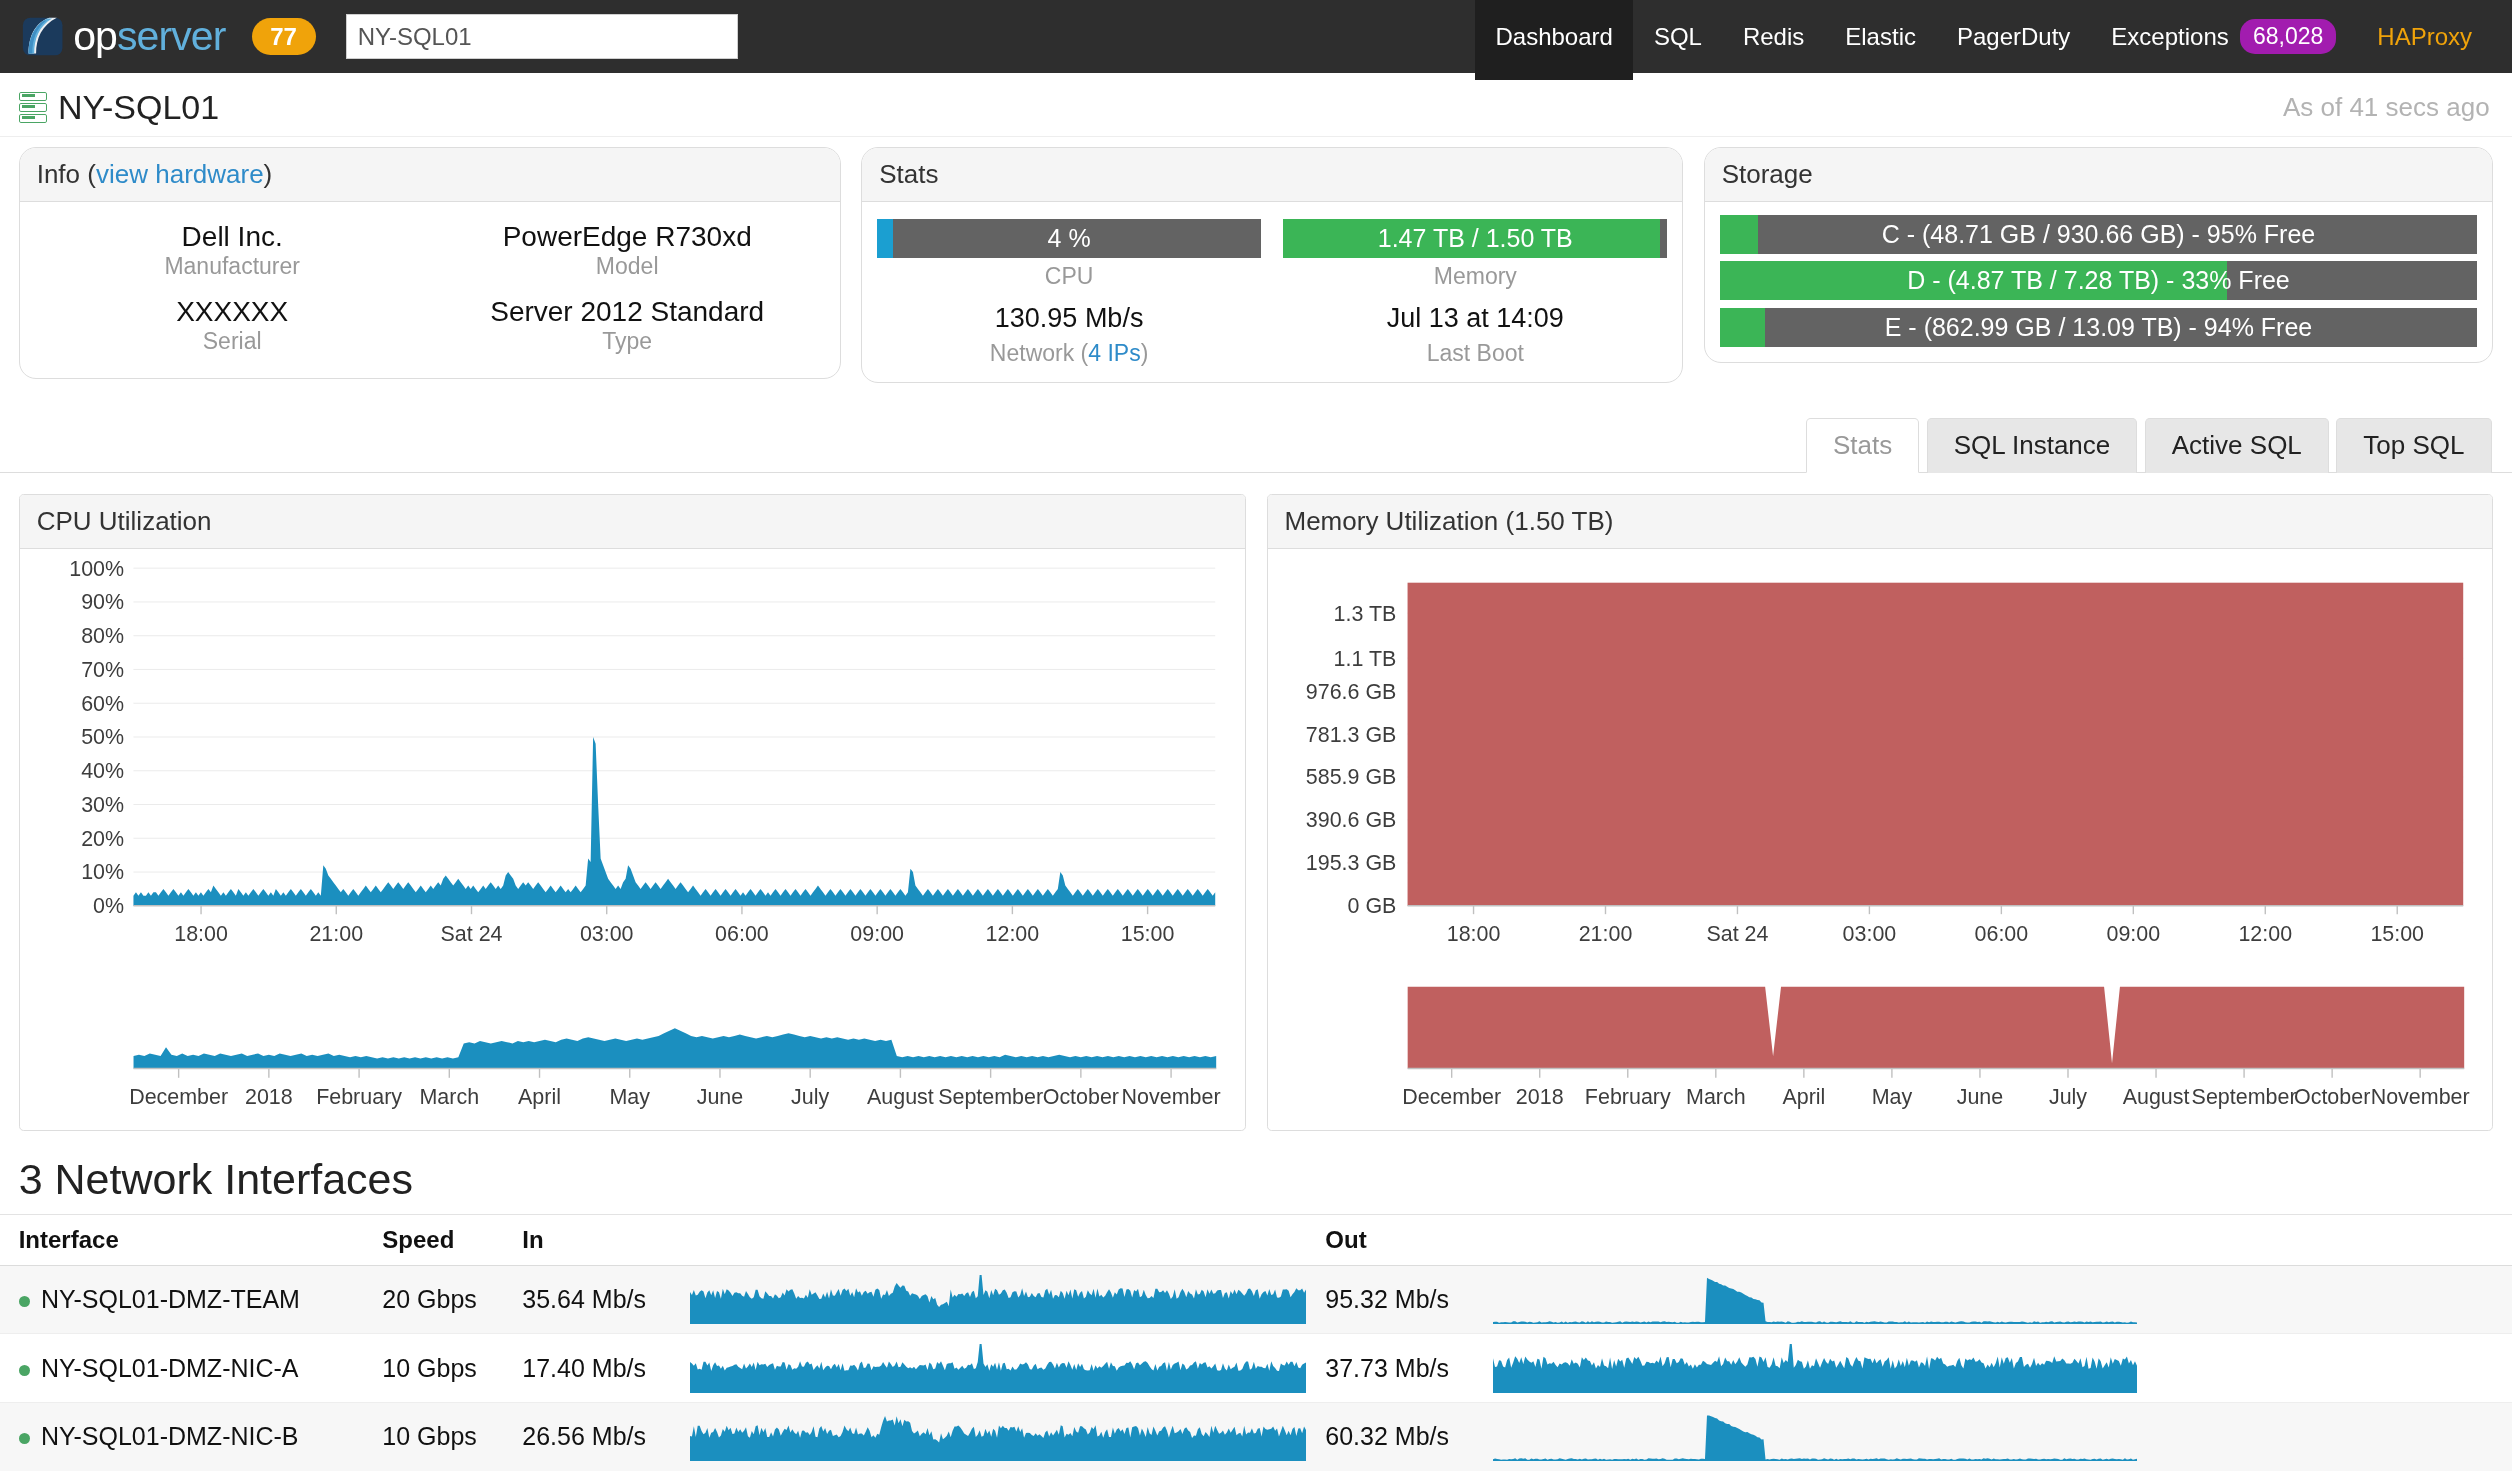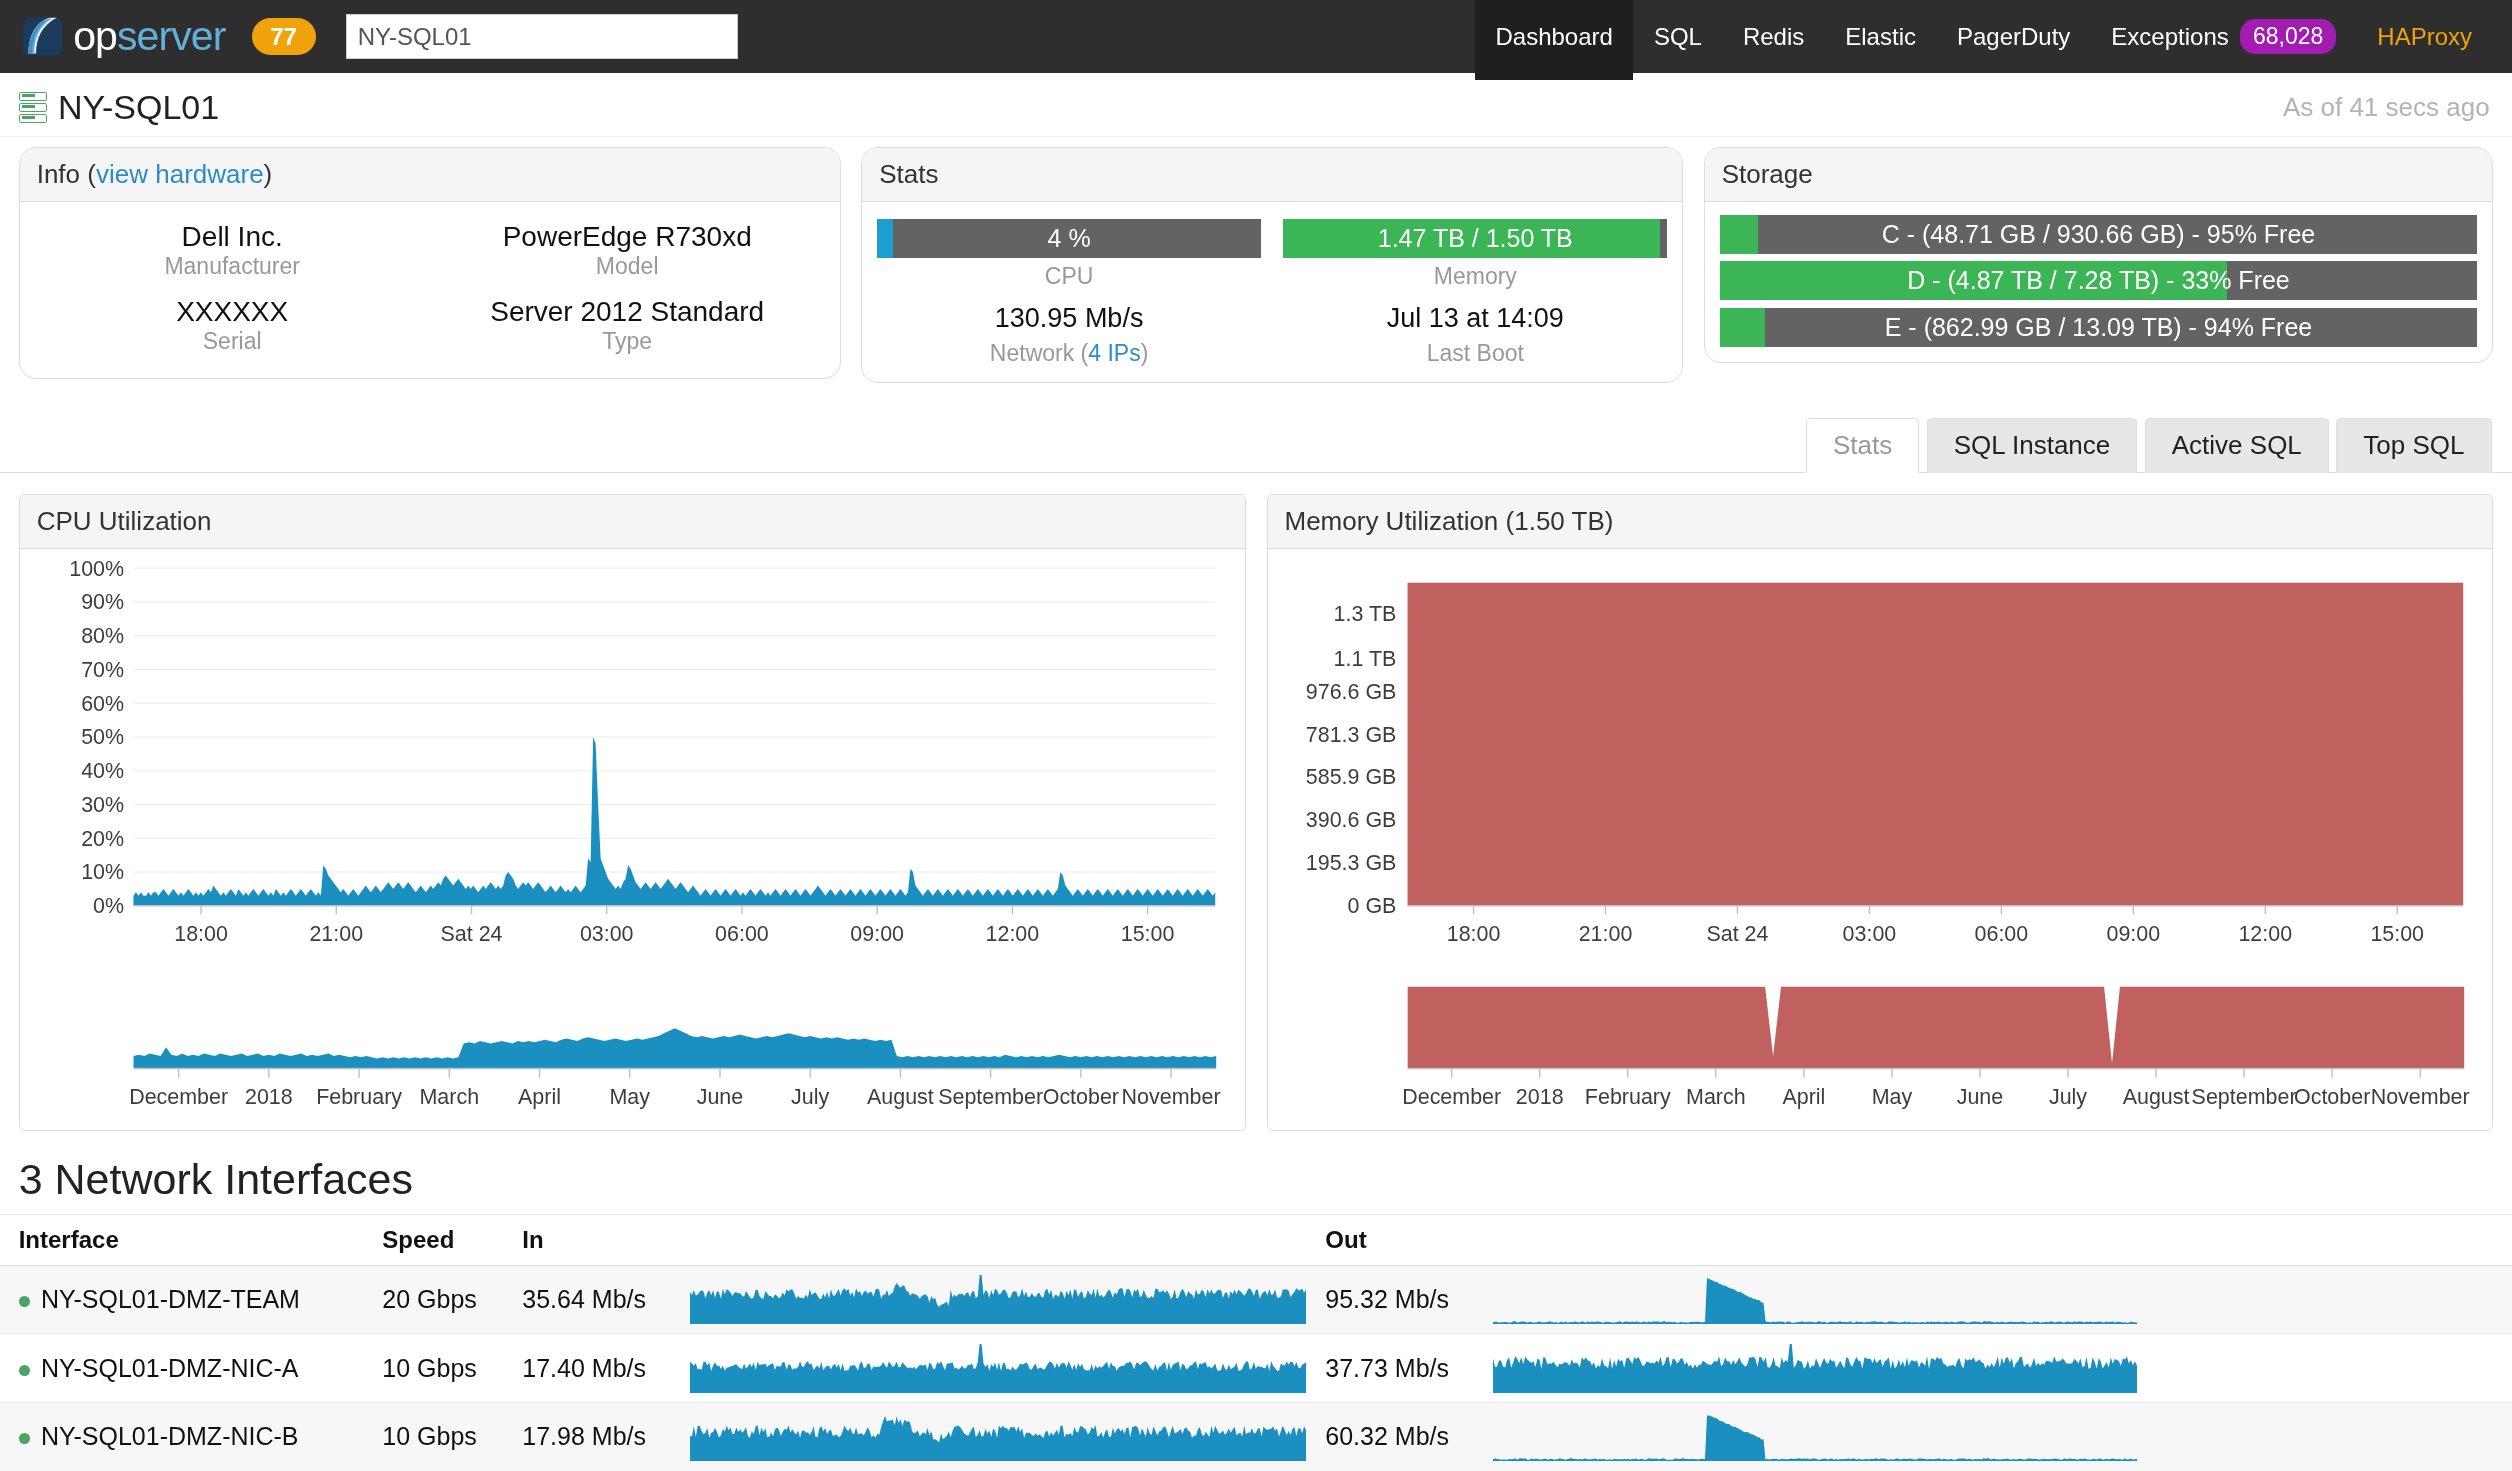--- a/index.html
+++ b/index.html
@@ -537,21 +537,21 @@
       <td class="col-out">37.73 Mb/s</td>
       <td class="col-outgraph">
           <svg class="spark" id="sp-out-1" width="644" height="49" viewBox="0 0 690 52" preserveAspectRatio="none">
             <path d="M 0 52 L 0.00 15.10 L 2.16 24.46 L 4.33 23.92 L 6.49 17.21 L 8.65 17.88 L 10.82 23.91 L 12.98 24.86 L 15.14 16.93 L 17.30 14.22 L 19.47 25.28 L 21.63 19.58 L 23.79 13.05 L 25.96 15.64 L 28.12 20.04 L 30.28 13.94 L 32.45 21.17 L 34.61 13.33 L 36.77 16.35 L 38.93 18.45 L 41.10 19.91 L 43.26 18.34 L 45.42 24.46 L 47.59 15.62 L 49.75 16.37 L 51.91 26.16 L 54.08 13.50 L 56.24 15.06 L 58.40 21.74 L 60.56 20.55 L 62.73 21.00 L 64.89 18.75 L 67.05 22.18 L 69.22 24.69 L 71.38 20.82 L 73.54 21.76 L 75.71 20.02 L 77.87 19.44 L 80.03 20.41 L 82.19 23.20 L 84.36 16.19 L 86.52 21.08 L 88.68 19.69 L 90.85 20.85 L 93.01 24.81 L 95.17 14.02 L 97.34 16.88 L 99.50 14.26 L 101.66 17.44 L 103.82 18.11 L 105.99 22.82 L 108.15 19.41 L 110.31 25.92 L 112.48 22.37 L 114.64 24.51 L 116.80 15.00 L 118.97 22.83 L 121.13 23.61 L 123.29 25.66 L 125.45 14.20 L 127.62 26.47 L 129.78 16.91 L 131.94 23.92 L 134.11 15.62 L 136.27 18.44 L 138.43 16.72 L 140.60 25.24 L 142.76 15.39 L 144.92 14.45 L 147.08 17.57 L 149.25 21.32 L 151.41 13.88 L 153.57 16.10 L 155.74 13.60 L 157.90 17.68 L 160.06 23.11 L 162.23 22.77 L 164.39 18.75 L 166.55 19.13 L 168.71 20.41 L 170.88 19.89 L 173.04 20.72 L 175.20 17.57 L 177.37 19.77 L 179.53 13.39 L 181.69 23.50 L 183.86 20.30 L 186.02 14.12 L 188.18 13.74 L 190.34 24.64 L 192.51 16.00 L 194.67 15.83 L 196.83 20.46 L 199.00 19.16 L 201.16 15.17 L 203.32 15.70 L 205.49 22.05 L 207.65 19.02 L 209.81 23.80 L 211.97 21.80 L 214.14 26.33 L 216.30 21.47 L 218.46 24.93 L 220.63 22.02 L 222.79 21.98 L 224.95 17.90 L 227.12 19.03 L 229.28 21.31 L 231.44 21.70 L 233.61 22.20 L 235.77 19.85 L 237.93 17.86 L 240.09 19.23 L 242.26 13.07 L 244.42 23.61 L 246.58 21.23 L 248.75 14.24 L 250.91 18.37 L 253.07 18.31 L 255.24 22.09 L 257.40 17.11 L 259.56 21.54 L 261.72 18.48 L 263.89 14.12 L 266.05 19.68 L 268.21 21.90 L 270.38 24.21 L 272.54 21.72 L 274.70 14.15 L 276.87 14.25 L 279.03 13.57 L 281.19 15.87 L 283.35 24.25 L 285.52 13.31 L 287.68 14.32 L 289.84 19.11 L 292.01 14.13 L 294.17 24.42 L 296.33 25.20 L 298.50 21.85 L 300.66 14.15 L 302.82 23.10 L 304.98 23.58 L 307.15 25.63 L 309.31 14.08 L 311.47 20.14 L 313.64 16.88 L 315.80 19.04 L 317.96 0.00 L 320.13 0.00 L 322.29 25.25 L 324.45 22.20 L 326.61 16.66 L 328.78 18.43 L 330.94 18.72 L 333.10 26.17 L 335.27 23.97 L 337.43 17.24 L 339.59 26.17 L 341.76 22.50 L 343.92 23.70 L 346.08 15.25 L 348.24 20.05 L 350.41 25.11 L 352.57 19.60 L 354.73 14.83 L 356.90 19.01 L 359.06 21.10 L 361.22 15.56 L 363.39 18.57 L 365.55 17.43 L 367.71 25.21 L 369.87 21.85 L 372.04 17.75 L 374.20 22.01 L 376.36 25.67 L 378.53 13.83 L 380.69 15.28 L 382.85 21.38 L 385.02 24.09 L 387.18 18.32 L 389.34 13.82 L 391.50 17.66 L 393.67 18.32 L 395.83 26.01 L 397.99 14.10 L 400.16 15.02 L 402.32 15.96 L 404.48 15.75 L 406.65 20.36 L 408.81 15.11 L 410.97 20.56 L 413.13 17.72 L 415.30 16.19 L 417.46 24.23 L 419.62 18.66 L 421.79 17.07 L 423.95 14.08 L 426.11 26.30 L 428.28 17.14 L 430.44 26.00 L 432.60 23.29 L 434.76 16.17 L 436.93 23.35 L 439.09 18.00 L 441.25 24.56 L 443.42 14.69 L 445.58 22.95 L 447.74 17.50 L 449.91 17.62 L 452.07 18.76 L 454.23 17.33 L 456.39 24.91 L 458.56 19.34 L 460.72 20.17 L 462.88 23.27 L 465.05 13.07 L 467.21 26.45 L 469.37 15.04 L 471.54 15.56 L 473.70 17.48 L 475.86 13.56 L 478.03 16.18 L 480.19 14.65 L 482.35 20.67 L 484.51 21.88 L 486.68 24.19 L 488.84 22.97 L 491.00 22.78 L 493.17 22.02 L 495.33 24.35 L 497.49 18.16 L 499.66 14.60 L 501.82 22.64 L 503.98 25.95 L 506.14 15.52 L 508.31 17.41 L 510.47 16.16 L 512.63 17.08 L 514.80 14.37 L 516.96 18.74 L 519.12 18.27 L 521.29 16.10 L 523.45 19.76 L 525.61 20.34 L 527.77 26.03 L 529.94 21.82 L 532.10 24.71 L 534.26 19.92 L 536.43 24.69 L 538.59 20.47 L 540.75 13.36 L 542.92 24.84 L 545.08 13.93 L 547.24 21.02 L 549.40 14.93 L 551.57 14.18 L 553.73 19.79 L 555.89 14.93 L 558.06 26.02 L 560.22 20.19 L 562.38 18.50 L 564.55 13.90 L 566.71 13.69 L 568.87 24.41 L 571.03 21.97 L 573.20 21.03 L 575.36 25.14 L 577.52 21.31 L 579.69 14.54 L 581.85 23.30 L 584.01 20.01 L 586.18 22.75 L 588.34 20.40 L 590.50 21.94 L 592.66 17.70 L 594.83 17.91 L 596.99 18.55 L 599.15 20.26 L 601.32 13.01 L 603.48 18.68 L 605.64 18.40 L 607.81 18.16 L 609.97 15.44 L 612.13 17.21 L 614.29 20.59 L 616.46 20.62 L 618.62 20.89 L 620.78 19.90 L 622.95 15.76 L 625.11 18.01 L 627.27 20.60 L 629.44 15.16 L 631.60 24.74 L 633.76 23.45 L 635.92 13.48 L 638.09 26.23 L 640.25 25.37 L 642.41 14.40 L 644.58 18.54 L 646.74 26.35 L 648.90 15.11 L 651.07 18.20 L 653.23 26.02 L 655.39 22.57 L 657.55 19.44 L 659.72 24.86 L 661.88 14.08 L 664.04 20.85 L 666.21 15.88 L 668.37 16.87 L 670.53 18.01 L 672.70 23.00 L 674.86 15.44 L 677.02 16.33 L 679.18 13.14 L 681.35 20.78 L 683.51 16.89 L 685.67 22.49 L 687.84 18.42 L 690.00 22.99 L 690 52 Z" fill="#1b8fbf"></path>
           </svg>
         </td>
     </tr>
     <tr>
       <td class="col-if"><span class="dot"></span><span>NY-SQL01-DMZ-NIC-B</span></td>
       <td class="col-speed">10 Gbps</td>
-      <td class="col-in">17.98 Mb/s</td>
+      <td class="col-in">26.56 Mb/s</td>
       <td class="col-ingraph">
           <svg class="spark" id="sp-in-2" width="616" height="49" viewBox="0 0 660 52" preserveAspectRatio="none">
             <path d="M 0 52 L 0.00 25.51 L 2.07 25.90 L 4.14 15.18 L 6.21 26.63 L 8.28 14.56 L 10.34 14.56 L 12.41 20.25 L 14.48 23.66 L 16.55 21.89 L 18.62 17.09 L 20.69 27.26 L 22.76 22.01 L 24.83 21.21 L 26.90 16.97 L 28.97 21.21 L 31.03 26.97 L 33.10 24.85 L 35.17 17.91 L 37.24 21.00 L 39.31 14.63 L 41.38 19.26 L 43.45 16.70 L 45.52 23.29 L 47.59 22.76 L 49.66 16.49 L 51.72 21.29 L 53.79 18.23 L 55.86 21.92 L 57.93 19.78 L 60.00 16.25 L 62.07 25.75 L 64.14 27.34 L 66.21 20.27 L 68.28 23.68 L 70.34 15.23 L 72.41 14.13 L 74.48 24.56 L 76.55 16.70 L 78.62 21.51 L 80.69 16.93 L 82.76 26.52 L 84.83 26.47 L 86.90 21.40 L 88.97 25.91 L 91.03 18.57 L 93.10 16.53 L 95.17 18.47 L 97.24 25.30 L 99.31 21.35 L 101.38 17.90 L 103.45 19.03 L 105.52 14.36 L 107.59 21.86 L 109.66 18.30 L 111.72 21.78 L 113.79 23.56 L 115.86 19.90 L 117.93 27.22 L 120.00 19.83 L 122.07 19.70 L 124.14 22.11 L 126.21 21.52 L 128.28 24.35 L 130.34 21.19 L 132.41 15.19 L 134.48 26.32 L 136.55 26.74 L 138.62 17.45 L 140.69 14.79 L 142.76 20.67 L 144.83 16.88 L 146.90 23.46 L 148.97 20.03 L 151.03 18.85 L 153.10 25.49 L 155.17 24.64 L 157.24 23.89 L 159.31 26.90 L 161.38 25.37 L 163.45 21.21 L 165.52 14.26 L 167.59 18.30 L 169.66 20.30 L 171.72 16.50 L 173.79 22.50 L 175.86 23.25 L 177.93 16.56 L 180.00 24.01 L 182.07 22.78 L 184.14 22.87 L 186.21 24.96 L 188.28 21.04 L 190.34 16.27 L 192.41 19.85 L 194.48 26.87 L 196.55 24.73 L 198.62 27.34 L 200.69 23.13 L 202.76 24.11 L 204.83 16.21 L 206.90 9.22 L 208.97 4.26 L 211.03 10.01 L 213.10 9.10 L 215.17 8.89 L 217.24 7.90 L 219.31 14.41 L 221.38 4.47 L 223.45 11.82 L 225.52 7.68 L 227.59 15.12 L 229.66 8.18 L 231.72 10.15 L 233.79 9.80 L 235.86 11.39 L 237.93 20.07 L 240.00 22.70 L 242.07 21.36 L 244.14 19.66 L 246.21 25.74 L 248.28 22.95 L 250.34 21.56 L 252.41 23.66 L 254.48 17.06 L 256.55 24.70 L 258.62 20.50 L 260.69 29.16 L 262.76 29.04 L 264.83 30.15 L 266.90 32.45 L 268.97 22.48 L 271.03 29.04 L 273.10 27.42 L 275.17 25.27 L 277.24 20.69 L 279.31 26.70 L 281.38 19.79 L 283.45 15.29 L 285.52 15.36 L 287.59 14.30 L 289.66 16.51 L 291.72 19.45 L 293.79 22.85 L 295.86 24.26 L 297.93 25.37 L 300.00 21.99 L 302.07 17.74 L 304.14 15.71 L 306.21 26.58 L 308.28 24.12 L 310.34 19.40 L 312.41 26.19 L 314.48 25.21 L 316.55 17.65 L 318.62 23.06 L 320.69 19.50 L 322.76 26.33 L 324.83 17.70 L 326.90 19.93 L 328.97 27.44 L 331.03 14.45 L 333.10 17.29 L 335.17 14.52 L 337.24 17.01 L 339.31 16.96 L 341.38 19.82 L 343.45 15.85 L 345.52 16.32 L 347.59 15.77 L 349.66 20.80 L 351.72 15.23 L 353.79 21.16 L 355.86 17.35 L 357.93 27.42 L 360.00 22.25 L 362.07 22.13 L 364.14 22.21 L 366.21 24.48 L 368.28 25.36 L 370.34 22.59 L 372.41 25.32 L 374.48 23.67 L 376.55 25.47 L 378.62 27.47 L 380.69 21.40 L 382.76 19.67 L 384.83 26.07 L 386.90 21.50 L 388.97 24.92 L 391.03 22.11 L 393.10 18.72 L 395.17 24.19 L 397.24 14.13 L 399.31 15.09 L 401.38 26.99 L 403.45 23.15 L 405.52 24.22 L 407.59 22.39 L 409.66 25.82 L 411.72 16.05 L 413.79 20.57 L 415.86 22.14 L 417.93 15.04 L 420.00 15.25 L 422.07 17.24 L 424.14 18.55 L 426.21 23.86 L 428.28 21.66 L 430.34 15.80 L 432.41 18.24 L 434.48 14.07 L 436.55 25.94 L 438.62 24.96 L 440.69 20.84 L 442.76 27.22 L 444.83 21.32 L 446.90 18.41 L 448.97 26.51 L 451.03 26.65 L 453.10 16.57 L 455.17 23.02 L 457.24 18.59 L 459.31 16.85 L 461.38 20.65 L 463.45 18.40 L 465.52 23.28 L 467.59 16.85 L 469.66 16.52 L 471.72 26.98 L 473.79 16.09 L 475.86 15.37 L 477.93 14.74 L 480.00 17.04 L 482.07 24.98 L 484.14 17.40 L 486.21 21.50 L 488.28 26.53 L 490.34 16.00 L 492.41 22.51 L 494.48 24.28 L 496.55 15.48 L 498.62 19.80 L 500.69 24.81 L 502.76 20.42 L 504.83 19.92 L 506.90 16.45 L 508.97 15.07 L 511.03 20.03 L 513.10 26.97 L 515.17 20.22 L 517.24 14.47 L 519.31 22.60 L 521.38 21.70 L 523.45 20.38 L 525.52 18.07 L 527.59 23.33 L 529.66 17.86 L 531.72 16.26 L 533.79 19.71 L 535.86 21.29 L 537.93 27.52 L 540.00 24.88 L 542.07 25.17 L 544.14 18.37 L 546.21 16.11 L 548.28 23.45 L 550.34 25.64 L 552.41 21.13 L 554.48 23.65 L 556.55 26.59 L 558.62 14.54 L 560.69 22.12 L 562.76 14.60 L 564.83 19.19 L 566.90 23.12 L 568.97 21.96 L 571.03 19.72 L 573.10 24.23 L 575.17 21.72 L 577.24 17.39 L 579.31 22.14 L 581.38 18.84 L 583.45 15.64 L 585.52 24.55 L 587.59 22.87 L 589.66 22.14 L 591.72 26.08 L 593.79 14.49 L 595.86 23.83 L 597.93 21.65 L 600.00 22.14 L 602.07 17.29 L 604.14 22.92 L 606.21 22.16 L 608.28 17.80 L 610.34 16.95 L 612.41 25.96 L 614.48 15.30 L 616.55 17.99 L 618.62 18.82 L 620.69 18.36 L 622.76 17.74 L 624.83 15.49 L 626.90 19.89 L 628.97 17.52 L 631.03 25.95 L 633.10 20.44 L 635.17 14.68 L 637.24 19.32 L 639.31 24.55 L 641.38 20.02 L 643.45 24.58 L 645.52 18.04 L 647.59 16.01 L 649.66 25.56 L 651.72 17.58 L 653.79 17.34 L 655.86 22.43 L 657.93 15.51 L 660.00 18.98 L 660 52 Z" fill="#1b8fbf"></path>
           </svg>
         </td>
       <td class="col-out">60.32 Mb/s</td>
       <td class="col-outgraph">
           <svg class="spark" id="sp-out-2" width="644" height="49" viewBox="0 0 690 52" preserveAspectRatio="none">
             <path d="M 0 52 L 0.00 50.21 L 2.16 49.37 L 4.33 49.89 L 6.49 50.21 L 8.65 50.58 L 10.82 50.44 L 12.98 50.52 L 15.14 50.55 L 17.30 49.76 L 19.47 50.23 L 21.63 49.94 L 23.79 49.15 L 25.96 50.63 L 28.12 49.29 L 30.28 49.21 L 32.45 49.58 L 34.61 49.15 L 36.77 50.68 L 38.93 50.66 L 41.10 49.35 L 43.26 50.09 L 45.42 49.48 L 47.59 49.72 L 49.75 50.53 L 51.91 50.52 L 54.08 49.80 L 56.24 49.39 L 58.40 50.60 L 60.56 49.86 L 62.73 49.71 L 64.89 50.30 L 67.05 50.34 L 69.22 50.07 L 71.38 49.15 L 73.54 49.67 L 75.71 50.03 L 77.87 50.58 L 80.03 50.01 L 82.19 49.36 L 84.36 49.19 L 86.52 50.00 L 88.68 49.89 L 90.85 50.35 L 93.01 49.73 L 95.17 50.29 L 97.34 49.48 L 99.50 49.40 L 101.66 50.50 L 103.82 50.03 L 105.99 50.23 L 108.15 49.60 L 110.31 49.47 L 112.48 50.70 L 114.64 49.53 L 116.80 50.33 L 118.97 49.60 L 121.13 50.57 L 123.29 50.52 L 125.45 50.04 L 127.62 50.61 L 129.78 49.76 L 131.94 49.79 L 134.11 50.13 L 136.27 50.18 L 138.43 50.14 L 140.60 49.85 L 142.76 50.08 L 144.92 49.64 L 147.08 50.56 L 149.25 49.57 L 151.41 50.24 L 153.57 49.46 L 155.74 50.64 L 157.90 49.80 L 160.06 49.99 L 162.23 50.64 L 164.39 50.54 L 166.55 49.21 L 168.71 49.35 L 170.88 49.65 L 173.04 49.49 L 175.20 49.40 L 177.37 50.26 L 179.53 49.78 L 181.69 49.19 L 183.86 49.59 L 186.02 50.68 L 188.18 50.61 L 190.34 50.55 L 192.51 50.65 L 194.67 49.36 L 196.83 49.27 L 199.00 50.27 L 201.16 49.61 L 203.32 49.18 L 205.49 49.49 L 207.65 49.77 L 209.81 50.06 L 211.97 49.68 L 214.14 49.81 L 216.30 49.81 L 218.46 50.25 L 220.63 50.45 L 222.79 49.52 L 224.95 49.54 L 227.12 49.79 L 229.28 3.74 L 231.44 3.72 L 233.61 4.49 L 235.77 5.38 L 237.93 6.44 L 240.09 6.99 L 242.26 8.97 L 244.42 9.94 L 246.58 10.11 L 248.75 12.04 L 250.91 12.63 L 253.07 12.81 L 255.24 14.92 L 257.40 15.55 L 259.56 15.80 L 261.72 16.93 L 263.89 18.03 L 266.05 19.40 L 268.21 20.71 L 270.38 21.38 L 272.54 21.25 L 274.70 22.58 L 276.87 23.73 L 279.03 24.06 L 281.19 25.08 L 283.35 26.81 L 285.52 26.97 L 287.68 29.06 L 289.84 28.79 L 292.01 50.38 L 294.17 49.84 L 296.33 50.41 L 298.50 50.00 L 300.66 49.48 L 302.82 49.95 L 304.98 50.02 L 307.15 50.57 L 309.31 49.34 L 311.47 50.16 L 313.64 49.93 L 315.80 50.35 L 317.96 49.52 L 320.13 49.31 L 322.29 49.76 L 324.45 49.52 L 326.61 49.33 L 328.78 49.17 L 330.94 49.99 L 333.10 49.24 L 335.27 49.52 L 337.43 49.37 L 339.59 50.44 L 341.76 49.41 L 343.92 49.42 L 346.08 49.66 L 348.24 50.56 L 350.41 50.32 L 352.57 50.27 L 354.73 49.17 L 356.90 49.87 L 359.06 50.47 L 361.22 49.43 L 363.39 49.74 L 365.55 50.59 L 367.71 49.66 L 369.87 50.69 L 372.04 49.80 L 374.20 50.05 L 376.36 49.84 L 378.53 49.99 L 380.69 49.24 L 382.85 50.19 L 385.02 49.32 L 387.18 49.38 L 389.34 50.37 L 391.50 49.99 L 393.67 50.15 L 395.83 50.32 L 397.99 50.03 L 400.16 49.53 L 402.32 50.47 L 404.48 49.52 L 406.65 49.96 L 408.81 49.71 L 410.97 49.15 L 413.13 50.15 L 415.30 49.43 L 417.46 49.32 L 419.62 49.25 L 421.79 50.08 L 423.95 50.65 L 426.11 50.06 L 428.28 50.43 L 430.44 50.21 L 432.60 49.16 L 434.76 49.84 L 436.93 50.42 L 439.09 49.54 L 441.25 49.61 L 443.42 49.76 L 445.58 49.67 L 447.74 49.37 L 449.91 50.08 L 452.07 50.32 L 454.23 50.49 L 456.39 49.14 L 458.56 49.47 L 460.72 49.67 L 462.88 49.48 L 465.05 50.41 L 467.21 49.84 L 469.37 49.78 L 471.54 50.07 L 473.70 49.80 L 475.86 49.58 L 478.03 49.17 L 480.19 50.47 L 482.35 49.97 L 484.51 49.92 L 486.68 50.30 L 488.84 50.48 L 491.00 49.62 L 493.17 50.57 L 495.33 50.63 L 497.49 49.78 L 499.66 49.29 L 501.82 49.45 L 503.98 49.44 L 506.14 49.65 L 508.31 50.51 L 510.47 49.32 L 512.63 50.53 L 514.80 50.42 L 516.96 49.90 L 519.12 50.20 L 521.29 49.82 L 523.45 50.28 L 525.61 49.15 L 527.77 49.74 L 529.94 49.19 L 532.10 49.67 L 534.26 50.38 L 536.43 49.22 L 538.59 50.27 L 540.75 50.13 L 542.92 50.42 L 545.08 50.16 L 547.24 49.99 L 549.40 49.87 L 551.57 49.43 L 553.73 50.51 L 555.89 50.42 L 558.06 49.89 L 560.22 50.46 L 562.38 50.09 L 564.55 49.27 L 566.71 50.16 L 568.87 50.32 L 571.03 50.32 L 573.20 49.39 L 575.36 49.38 L 577.52 49.65 L 579.69 49.99 L 581.85 49.59 L 584.01 50.49 L 586.18 50.36 L 588.34 49.83 L 590.50 49.59 L 592.66 50.14 L 594.83 49.88 L 596.99 50.25 L 599.15 49.99 L 601.32 49.31 L 603.48 49.70 L 605.64 50.00 L 607.81 50.65 L 609.97 50.64 L 612.13 49.19 L 614.29 50.16 L 616.46 49.73 L 618.62 49.36 L 620.78 49.87 L 622.95 49.74 L 625.11 50.38 L 627.27 50.35 L 629.44 49.59 L 631.60 49.97 L 633.76 49.33 L 635.92 50.08 L 638.09 50.30 L 640.25 50.60 L 642.41 49.84 L 644.58 49.52 L 646.74 50.39 L 648.90 49.66 L 651.07 49.25 L 653.23 50.64 L 655.39 50.19 L 657.55 49.74 L 659.72 50.38 L 661.88 49.52 L 664.04 49.46 L 666.21 49.95 L 668.37 50.20 L 670.53 49.89 L 672.70 50.14 L 674.86 50.63 L 677.02 49.16 L 679.18 50.52 L 681.35 50.23 L 683.51 49.30 L 685.67 50.63 L 687.84 50.25 L 690.00 49.68 L 690 52 Z" fill="#1b8fbf"></path>
           </svg>

